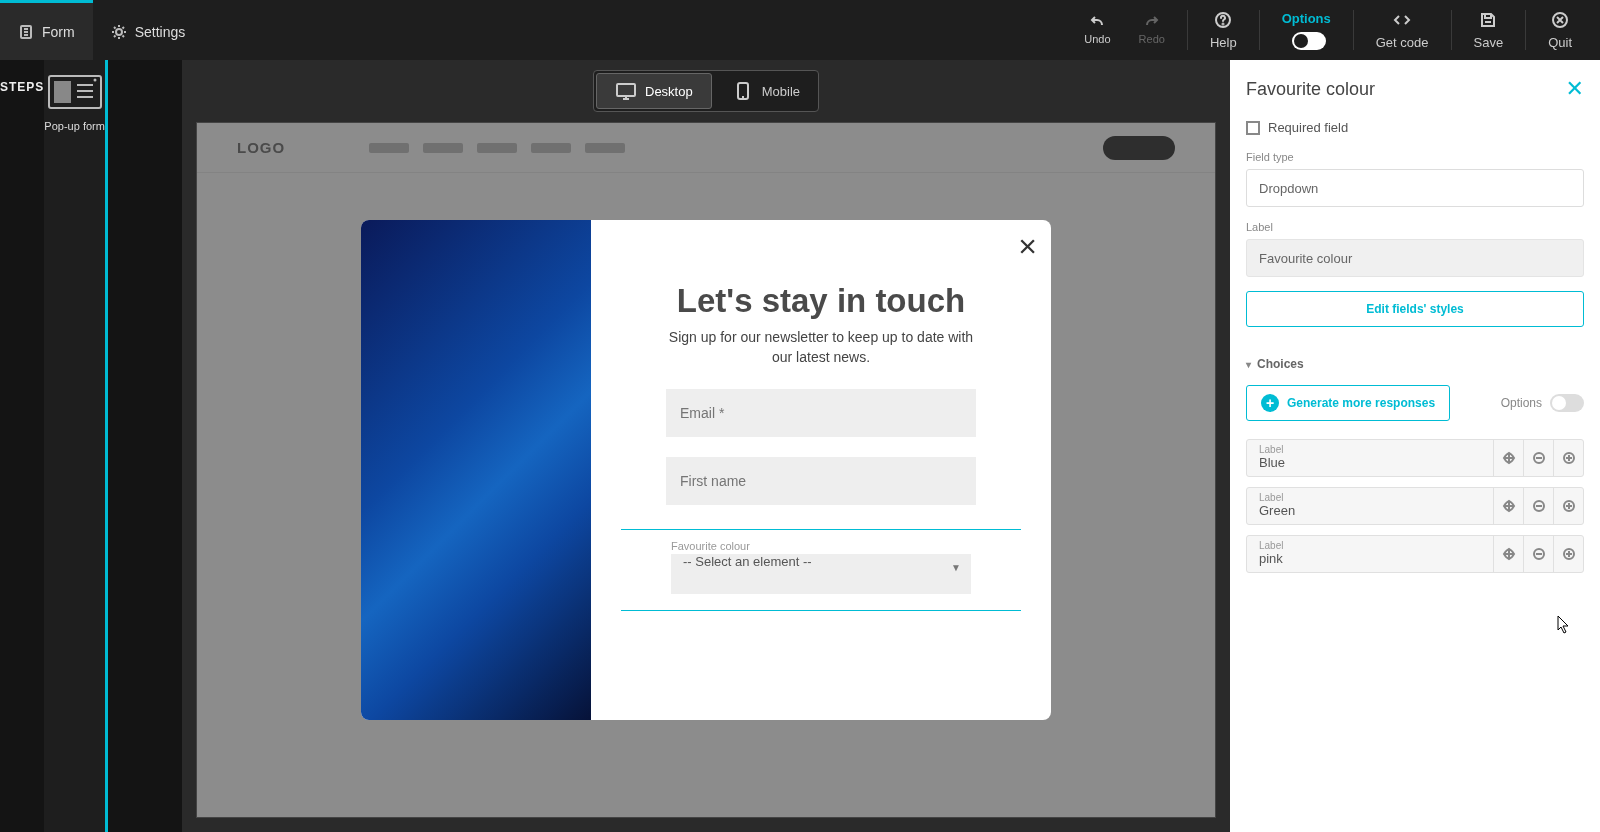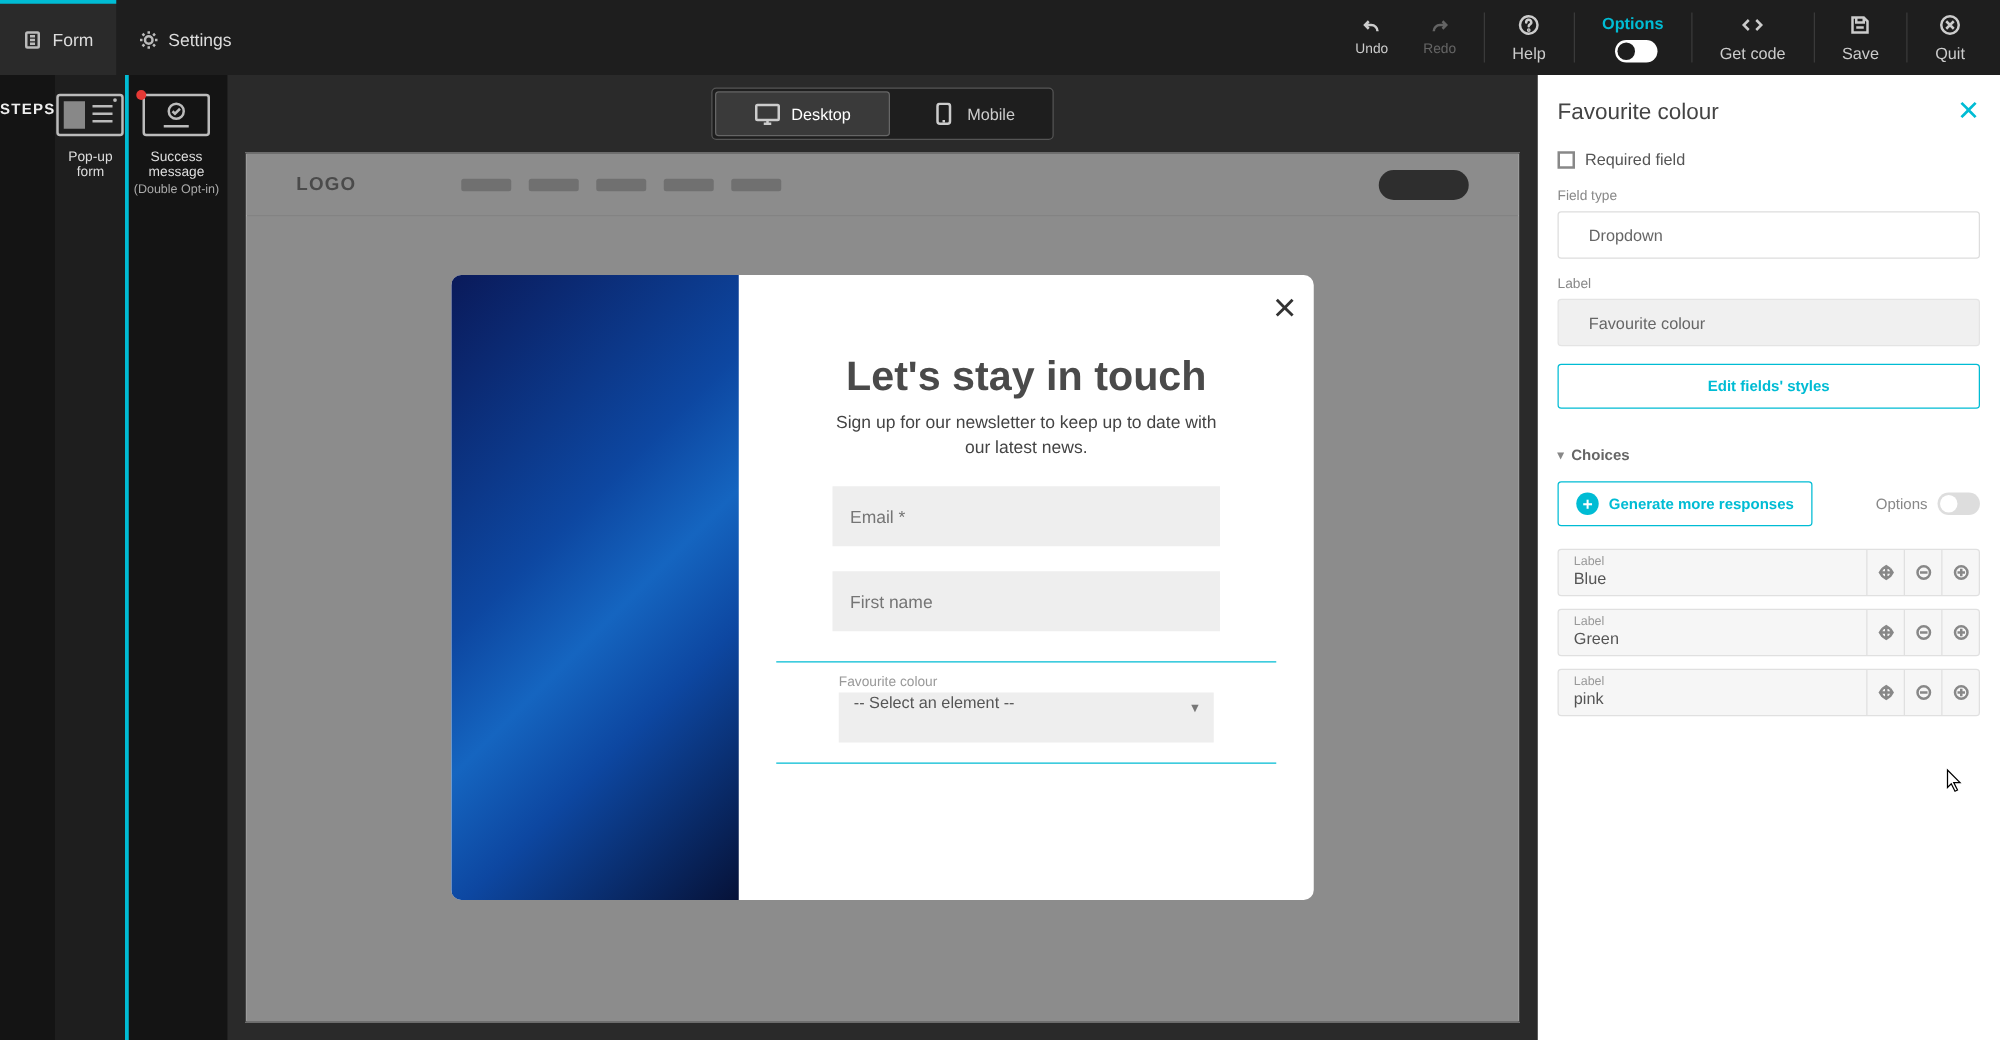--- a/index.html
+++ b/index.html
@@ -31,21 +31,21 @@
 .step-card.active { background: #1e1e1e; border-right: 3px solid #00bcd4; }
 .step-card svg { width: 56px; height: 36px; margin: 0 auto 10px; display: block; }
 .step-card .step-title { color: #ddd; font-size: 11px; }
 .step-card .step-sub { color: #aaa; font-size: 10px; margin-top: 2px; }
 .dot { position: absolute; left: 6px; top: 12px; width: 8px; height: 8px; background: #e53935; border-radius: 50%; }
 
 
 .canvas-wrap { flex: 1; background: #2a2a2a; position: relative; display: flex; flex-direction: column; overflow: hidden; }
 .device-switch { display: flex; justify-content: center; padding: 10px 0; gap: 10px; }
 .device-group { display: flex; border: 1px solid #555; border-radius: 4px; overflow: hidden; background: #1e1e1e; }
-.device-btn { display: flex; align-items: center; gap: 8px; padding: 8px 30px; color: #ccc; font-size: 13px; cursor: pointer; }
+.device-btn { display: flex; align-items: center; gap: 8px; padding: 8px 18px; color: #ccc; font-size: 13px; cursor: pointer; }
 .device-btn.active { background: #3a3a3a; color: #fff; border: 1px solid #666; margin: 2px; border-radius: 3px; }
 .device-btn svg { width: 22px; height: 18px; fill: none; stroke: #ccc; stroke-width: 2; }
 
 .preview-bg { margin: 0 14px 14px; border: 1px solid #444; flex: 1; background: #ffffff; position: relative; overflow: hidden; }
 .fake-header { height: 50px; display: flex; align-items: center; padding: 0 40px; border-bottom: 1px solid #eee; gap: 24px; }
 .fake-logo { font-weight: bold; color: #888; font-size: 15px; letter-spacing: 1px; }
 .fake-nav { display: flex; gap: 14px; margin-left: 60px; }
 .fake-nav div { width: 40px; height: 10px; background: #ccc; border-radius: 2px; }
 .fake-btn { width: 72px; height: 24px; background: #555; border-radius: 12px; margin-left: auto; }
 .overlay-dim { position: absolute; inset: 0; background: rgba(0,0,0,0.45); }
@@ -70,21 +70,21 @@
 .panel-tabs { display: flex; }
 .panel-tab { flex: 1; text-align: center; padding: 18px 0; font-size: 11px; font-weight: bold; letter-spacing: 1px; color: #ccc; cursor: pointer; }
 .panel-tab.active { background: #fff; color: #333; }
 .panel-body { flex: 1; background: #fff; padding: 16px 16px 24px; overflow-y: auto; }
 .panel-title-row { display: flex; justify-content: space-between; align-items: center; margin-bottom: 18px; }
 .panel-title { font-size: 18px; color: #444; }
 .panel-close { color: #00bcd4; font-size: 22px; cursor: pointer; }
 .checkbox-row { display: flex; align-items: center; gap: 8px; font-size: 13px; color: #555; margin-bottom: 16px; }
 .checkbox-row .cb { width: 14px; height: 14px; border: 2px solid #888; }
 .field-label { font-size: 11px; color: #888; margin-bottom: 6px; }
-.field-input { width: 100%; height: 38px; border: 1px solid #ddd; border-radius: 3px; padding: 0 24px; font-size: 13px; color: #666; margin-bottom: 14px; background: #fff; }
+.field-input { width: 100%; height: 38px; border: 1px solid #ddd; border-radius: 3px; padding: 0 12px; font-size: 13px; color: #666; margin-bottom: 14px; background: #fff; }
 .field-input.label-input { background: #f0f0f0; border: 1px solid #e4e4e4; }
 .edit-styles-btn { width: 100%; height: 36px; border: 1px solid #00bcd4; color: #00bcd4; background: #fff; font-size: 12px; font-weight: bold; border-radius: 3px; cursor: pointer; margin-bottom: 20px; }
 .choices-hdr { display: flex; align-items: center; gap: 6px; font-size: 12px; color: #666; font-weight: bold; margin: 10px 0 14px; }
 .choices-hdr::before { content: '▾'; font-size: 10px; color: #888; }
 .gen-row { display: flex; align-items: center; justify-content: space-between; margin-bottom: 18px; }
 .gen-btn { display: flex; align-items: center; gap: 8px; border: 1px solid #00bcd4; color: #00bcd4; font-size: 12px; font-weight: bold; padding: 8px 14px; border-radius: 3px; cursor: pointer; }
 .gen-btn .plus { width: 18px; height: 18px; background: #00bcd4; color: #fff; border-radius: 50%; display: flex; align-items: center; justify-content: center; font-size: 14px; }
 .opts-row { display: flex; align-items: center; gap: 8px; font-size: 12px; color: #888; }
 .opts-toggle { width: 34px; height: 18px; background: #ddd; border-radius: 10px; position: relative; }
 .opts-toggle::after { content: ''; position: absolute; width: 14px; height: 14px; background: #fff; border-radius: 50%; top: 2px; left: 2px; }
@@ -182,31 +182,20 @@
       <svg viewBox="0 0 56 36">
           <rect x="2" y="2" width="52" height="32" rx="2" fill="none" stroke="#bbb" stroke-width="2"></rect>
           <rect x="7" y="7" width="17" height="22" fill="#888"></rect>
           <line x1="30" y1="11" x2="46" y2="11" stroke="#bbb" stroke-width="2"></line>
           <line x1="30" y1="17" x2="46" y2="17" stroke="#bbb" stroke-width="2"></line>
           <line x1="30" y1="23" x2="46" y2="23" stroke="#bbb" stroke-width="2"></line>
           <circle cx="48" cy="6" r="1.5" fill="#bbb"></circle>
         </svg>
       <div class="step-title">Pop-up form</div>
     </div>
-    <div class="step-card">
-      <div class="dot"></div>
-      <svg viewBox="0 0 56 36">
-          <rect x="2" y="2" width="52" height="32" rx="2" fill="none" stroke="#bbb" stroke-width="2"></rect>
-          <circle cx="28" cy="15" r="6" fill="none" stroke="#bbb" stroke-width="2"></circle>
-          <path d="M25 15l2 2 4-4" fill="none" stroke="#bbb" stroke-width="2"></path>
-          <line x1="18" y1="27" x2="38" y2="27" stroke="#bbb" stroke-width="2"></line>
-        </svg>
-      <div class="step-title">Success message</div>
-      <div class="step-sub">(Double Opt-in)</div>
-    </div>
   </div>
 
   <div class="canvas-wrap">
     <div class="device-switch">
       <div class="device-group">
         <div class="device-btn active">
           <svg>
               <rect x="2" y="2" width="18" height="12" rx="1"></rect>
               <line x1="8" y1="17" x2="14" y2="17"></line>
               <line x1="11" y1="14" x2="11" y2="17"></line>

